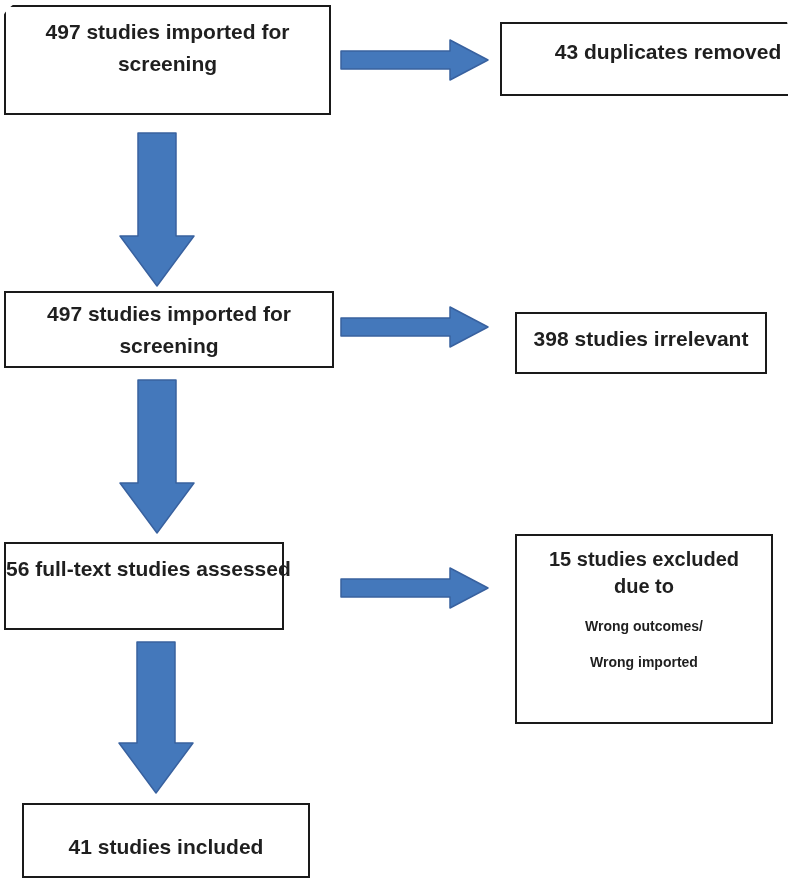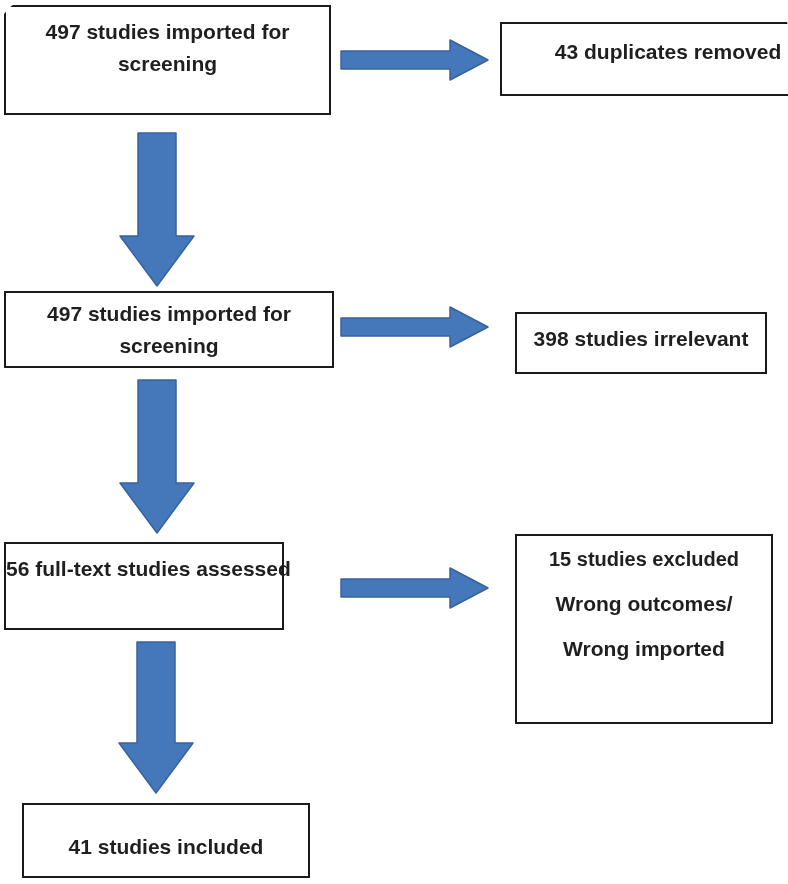--- a/index.html
+++ b/index.html
@@ -35,21 +35,21 @@
   .bl{white-space:nowrap;}
   
   .b1{left:4px;  top:5px;   width:327px; height:110px; padding-top:9px;}
   .b3{left:4px;  top:291px; width:330px; height:77px;  padding-top:5px;}
   .b5{left:4px;  top:542px; width:280px; height:88px;  padding-top:9px;}
   .b7{left:22px; top:803px; width:288px; height:75px;  padding-top:26px;}
   
   .b2{left:500px; top:22px;  width:336px; height:74px;  padding-top:12px;}
   .b4{left:515px; top:312px; width:252px; height:62px;  padding-top:9px;}
   .b6{left:515px; top:510px; width:258px; height:190px; padding-top:10px; font-size:20px; line-height:1.35;margin-top:24px;}
-  .b6 .reason{font-size:21px; margin-top:17px;}
+  .b6 .reason{font-size:14px; margin-top:17px;}
   
   .arrow{position:absolute; display:block;}
   .arrow polygon{
     fill:var(--arrow-fill);
     stroke:var(--arrow-stroke);
     stroke-width:1.5;
     stroke-linejoin:round;
   }
   .a-r1{left:340px; top:36px;  width:150px; height:48px;}
   .a-r2{left:340px; top:303px; width:150px; height:48px;}
@@ -100,20 +100,21 @@
   <div class="box b5">
     <div class="bl">56 full-text studies assessed</div>
   </div>
 
   <svg class="arrow a-r3" viewBox="0 0 150 48" aria-hidden="true">
     <polygon points="1,15 110,15 110,4 148,24 110,44 110,33 1,33"></polygon>
   </svg>
 
   <div class="box b6">
     <div class="bl">15 studies excluded</div>
+    <div class="bl">due to</div>
     <div class="bl reason">Wrong outcomes/</div>
     <div class="bl reason">Wrong imported</div>
   </div>
 
   <svg class="arrow a-d3" viewBox="0 0 78 154" aria-hidden="true">
     <polygon points="20,1 58,1 58,102 76,102 39,152 2,102 20,102"></polygon>
   </svg>
 
   <div class="box b7">
     <div class="bl">41 studies included</div>

